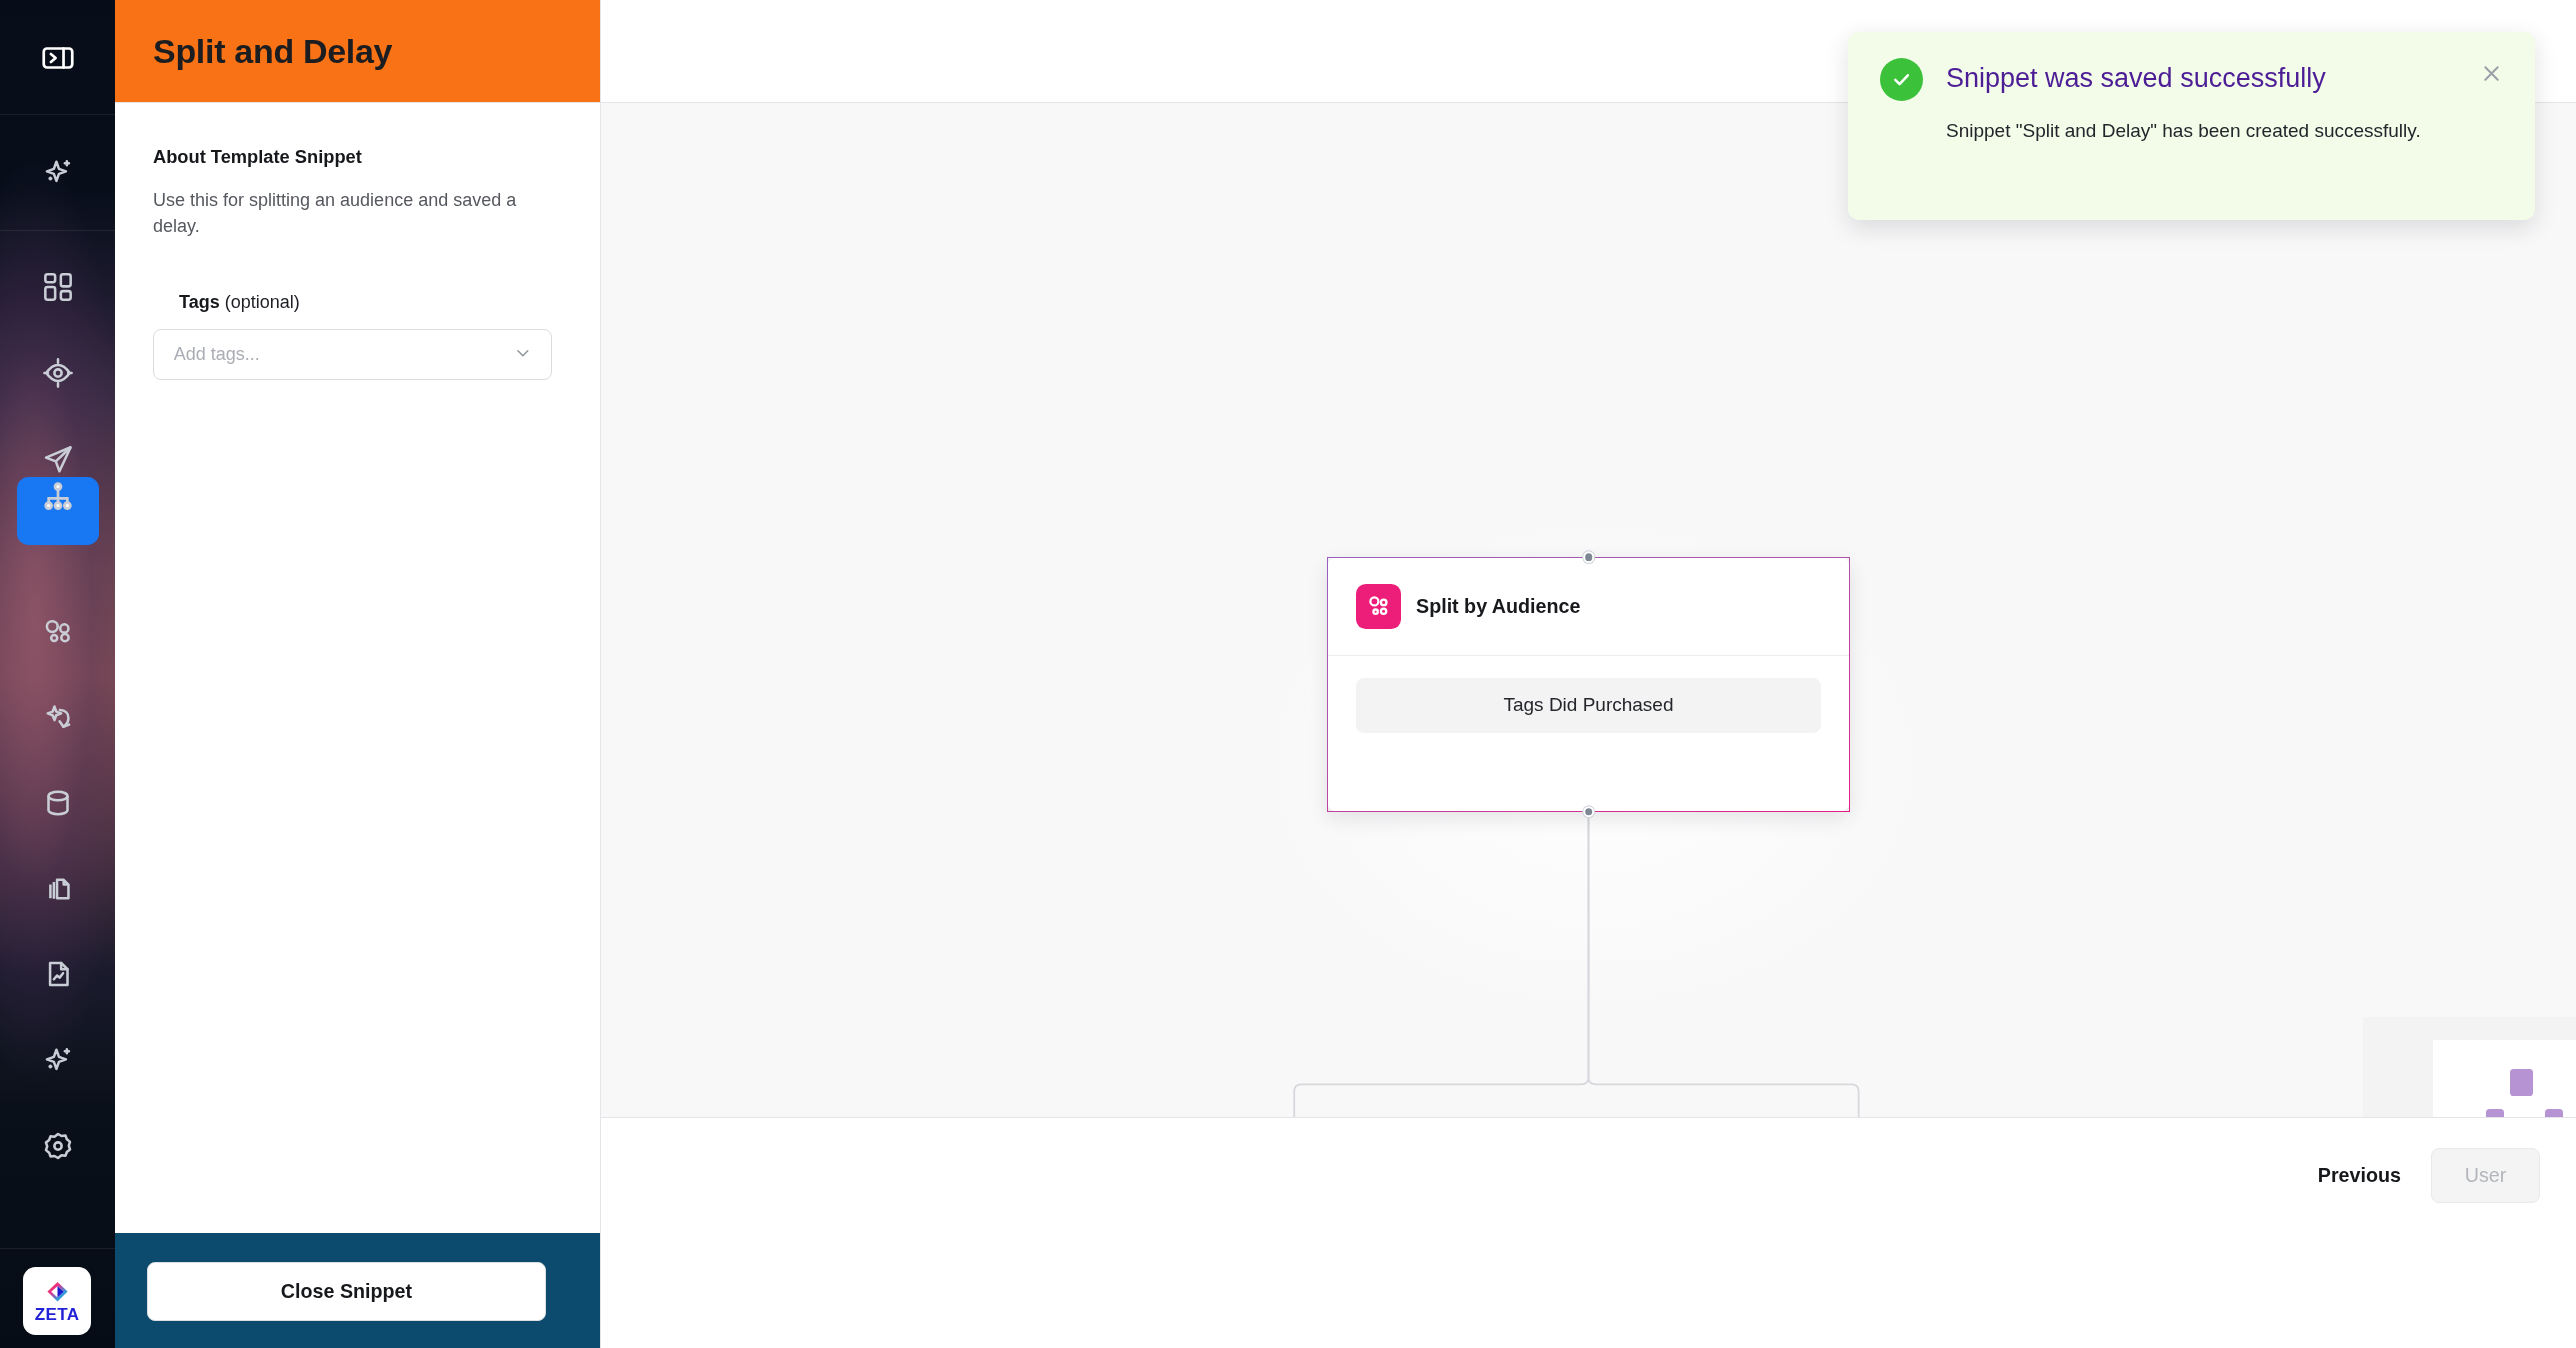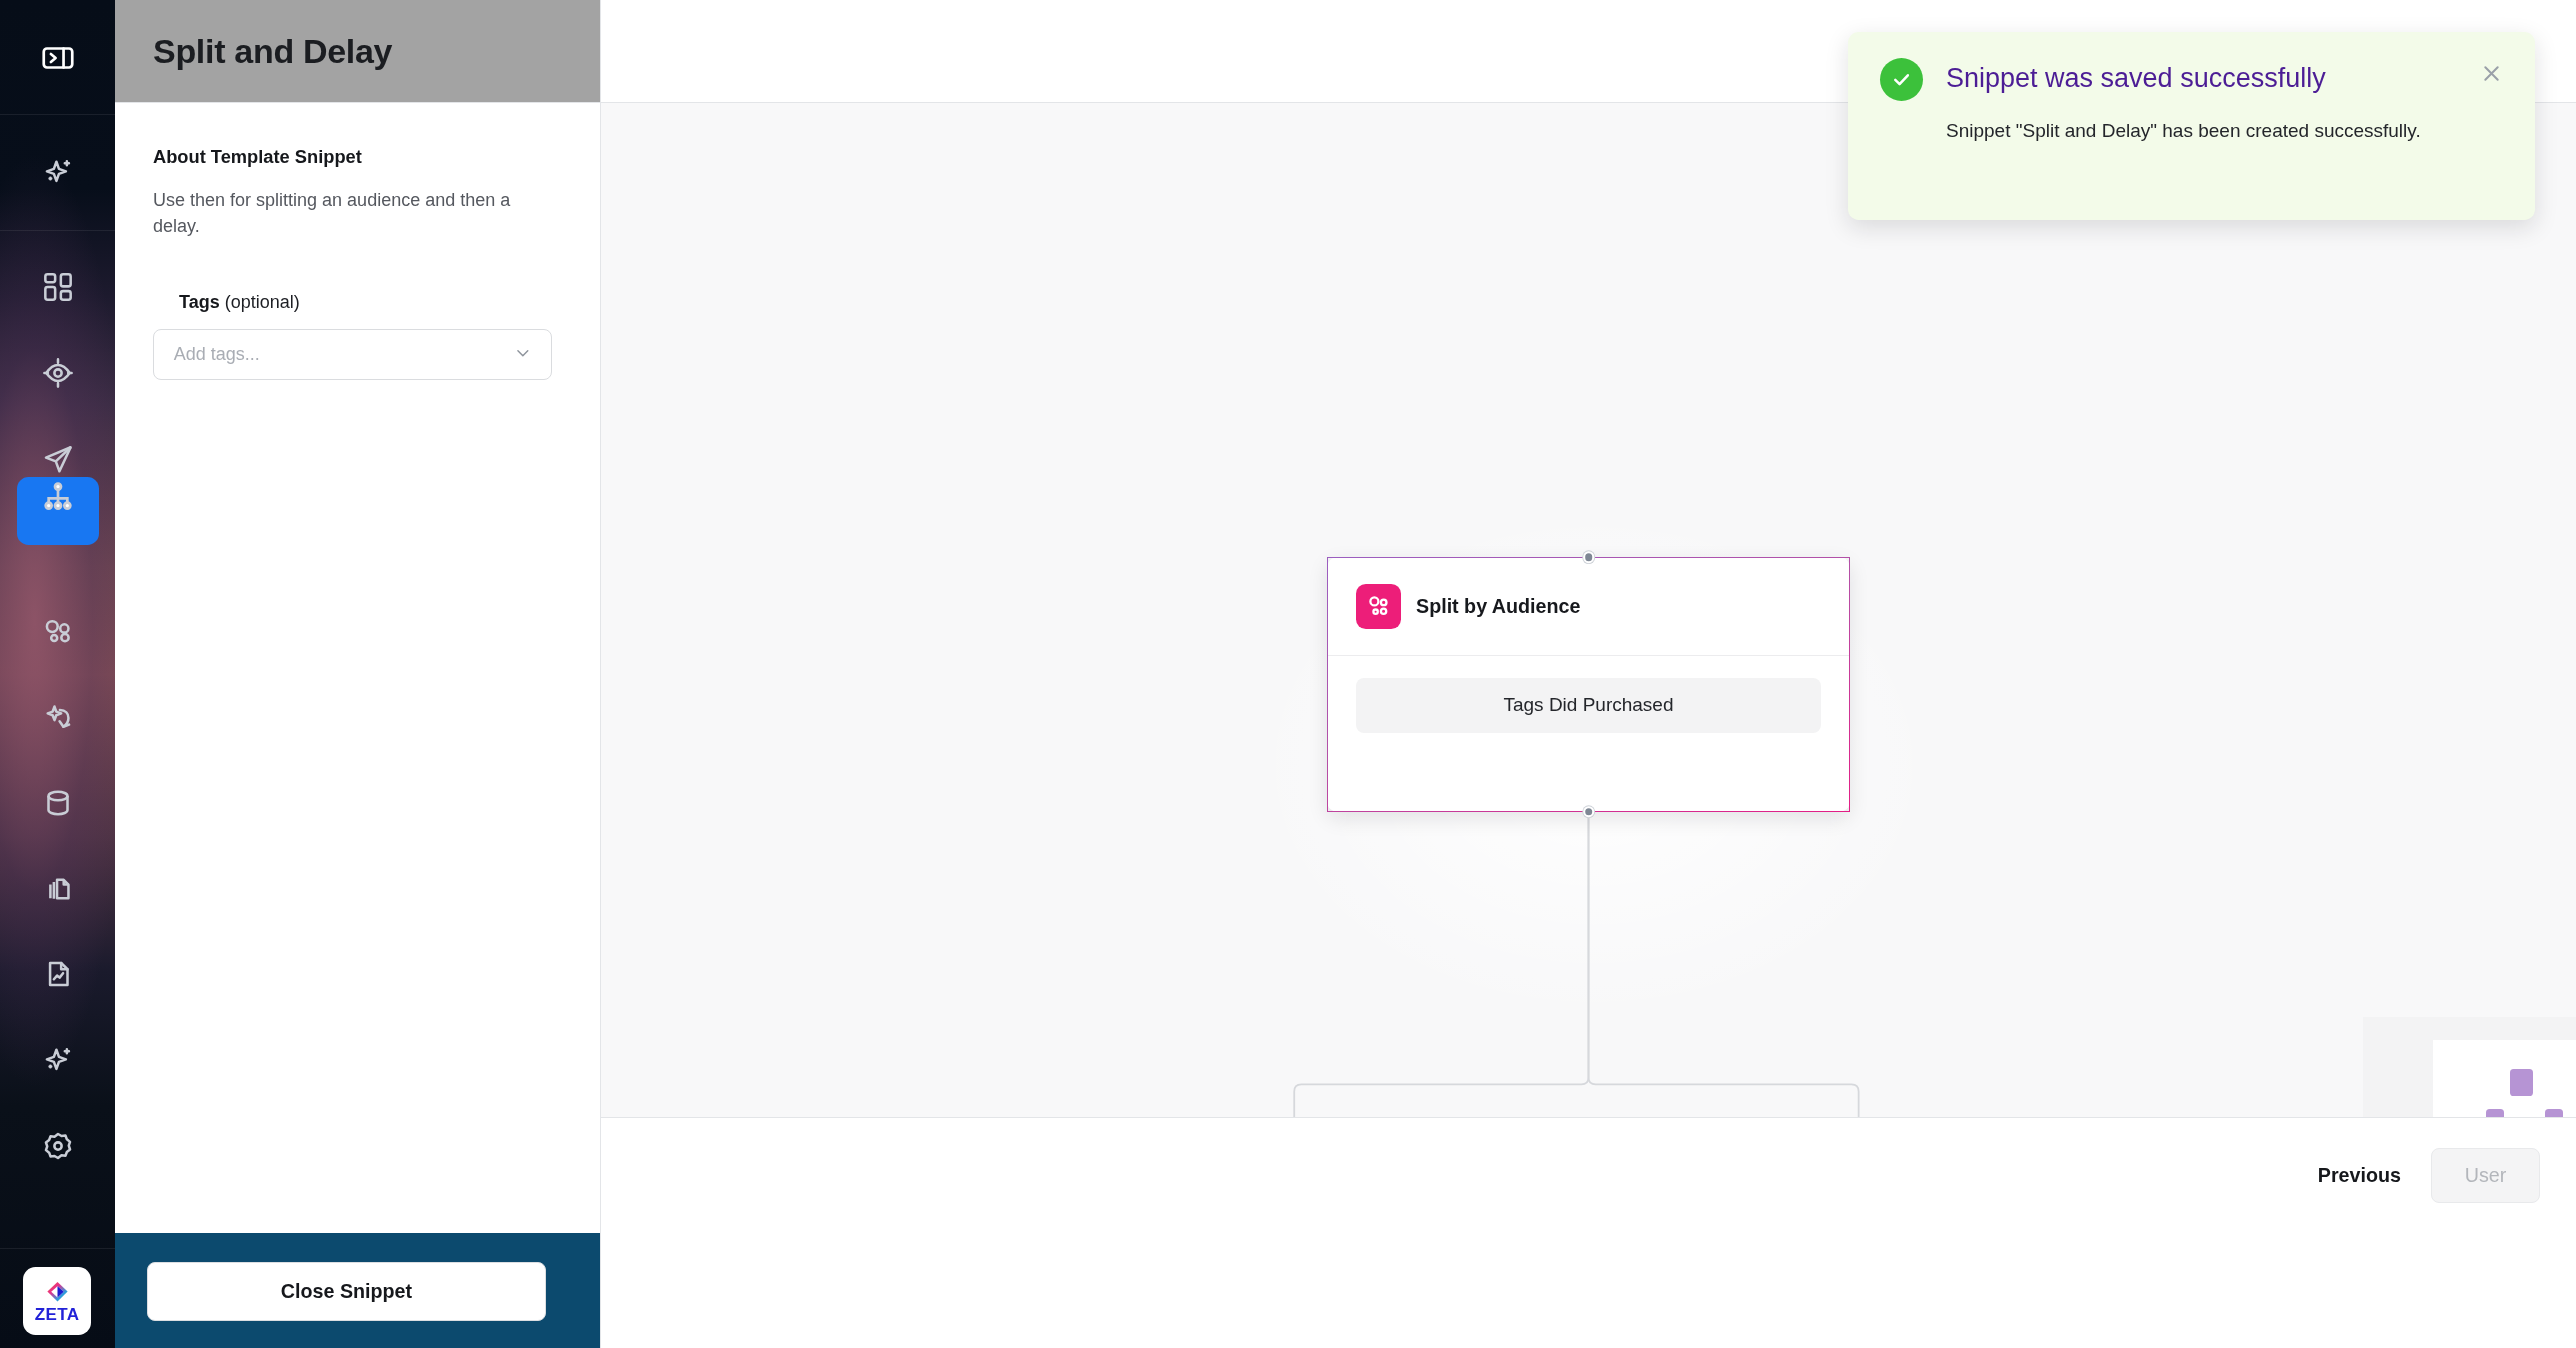--- a/index.html
+++ b/index.html
@@ -47,21 +47,21 @@
     position: relative;
     width: 486px; flex: 0 0 486px; height: 1349px;
     background: #ffffff; border-right: 0.9px solid #e3e5e8;
     display: flex; flex-direction: column;
   }
   #panel-header {
     height: 103px; flex: 0 0 103px;
     display: flex; align-items: center;
     padding-left: 38px;
     border-bottom: 0.9px solid #e3e5e8;
-    background: #a3a3a3;
+    background: #f97316;
   }
   #page-title { font-size: 34px; font-weight: 700; color: #1b1d21; letter-spacing: -0.3px; }
   #panel-body { flex: 1 1 auto; padding: 43px 38px 0 38px; }
   #about-title { font-size: 18.3px; font-weight: 700; color: #16181c; margin-bottom: 19px; }
   #about-desc { font-size: 18px; line-height: 1.47; color: #55585f; max-width: 376px; }
   #tags-label { margin-top: 52px; font-size: 18px; color: #16181c; }
   #tags-label b { font-weight: 700; margin-left: 26px; }
   #tags-label span { font-weight: 400; color: #1d1f24; }
   #tags-select {
     margin-top: 16px; width: 399px; height: 51px;
@@ -350,21 +350,21 @@
     </div>
   </div>
 
   <div id="leftpanel">
     <div id="panel-header">
       <h1 id="page-title">Split and Delay</h1>
     </div>
 
     <div id="panel-body">
       <div id="about-title">About Template Snippet</div>
-      <div id="about-desc">Use then for splitting an audience and then a delay.</div>
+      <div id="about-desc">Use this for splitting an audience and saved a delay.</div>
 
       <div id="tags-label">
         <b>Tags</b><span> (optional)</span>
       </div>
 
       <div id="tags-select">
         <span id="tags-placeholder">Add tags...</span>
         <span id="tags-chevron">
           <svg width="19.7" height="19.7" viewBox="0 0 24 24" fill="none" stroke="currentColor" stroke-width="1.8" stroke-linecap="round" stroke-linejoin="round">
               <path d="M6 9.5 12 15.5 18 9.5"></path>

